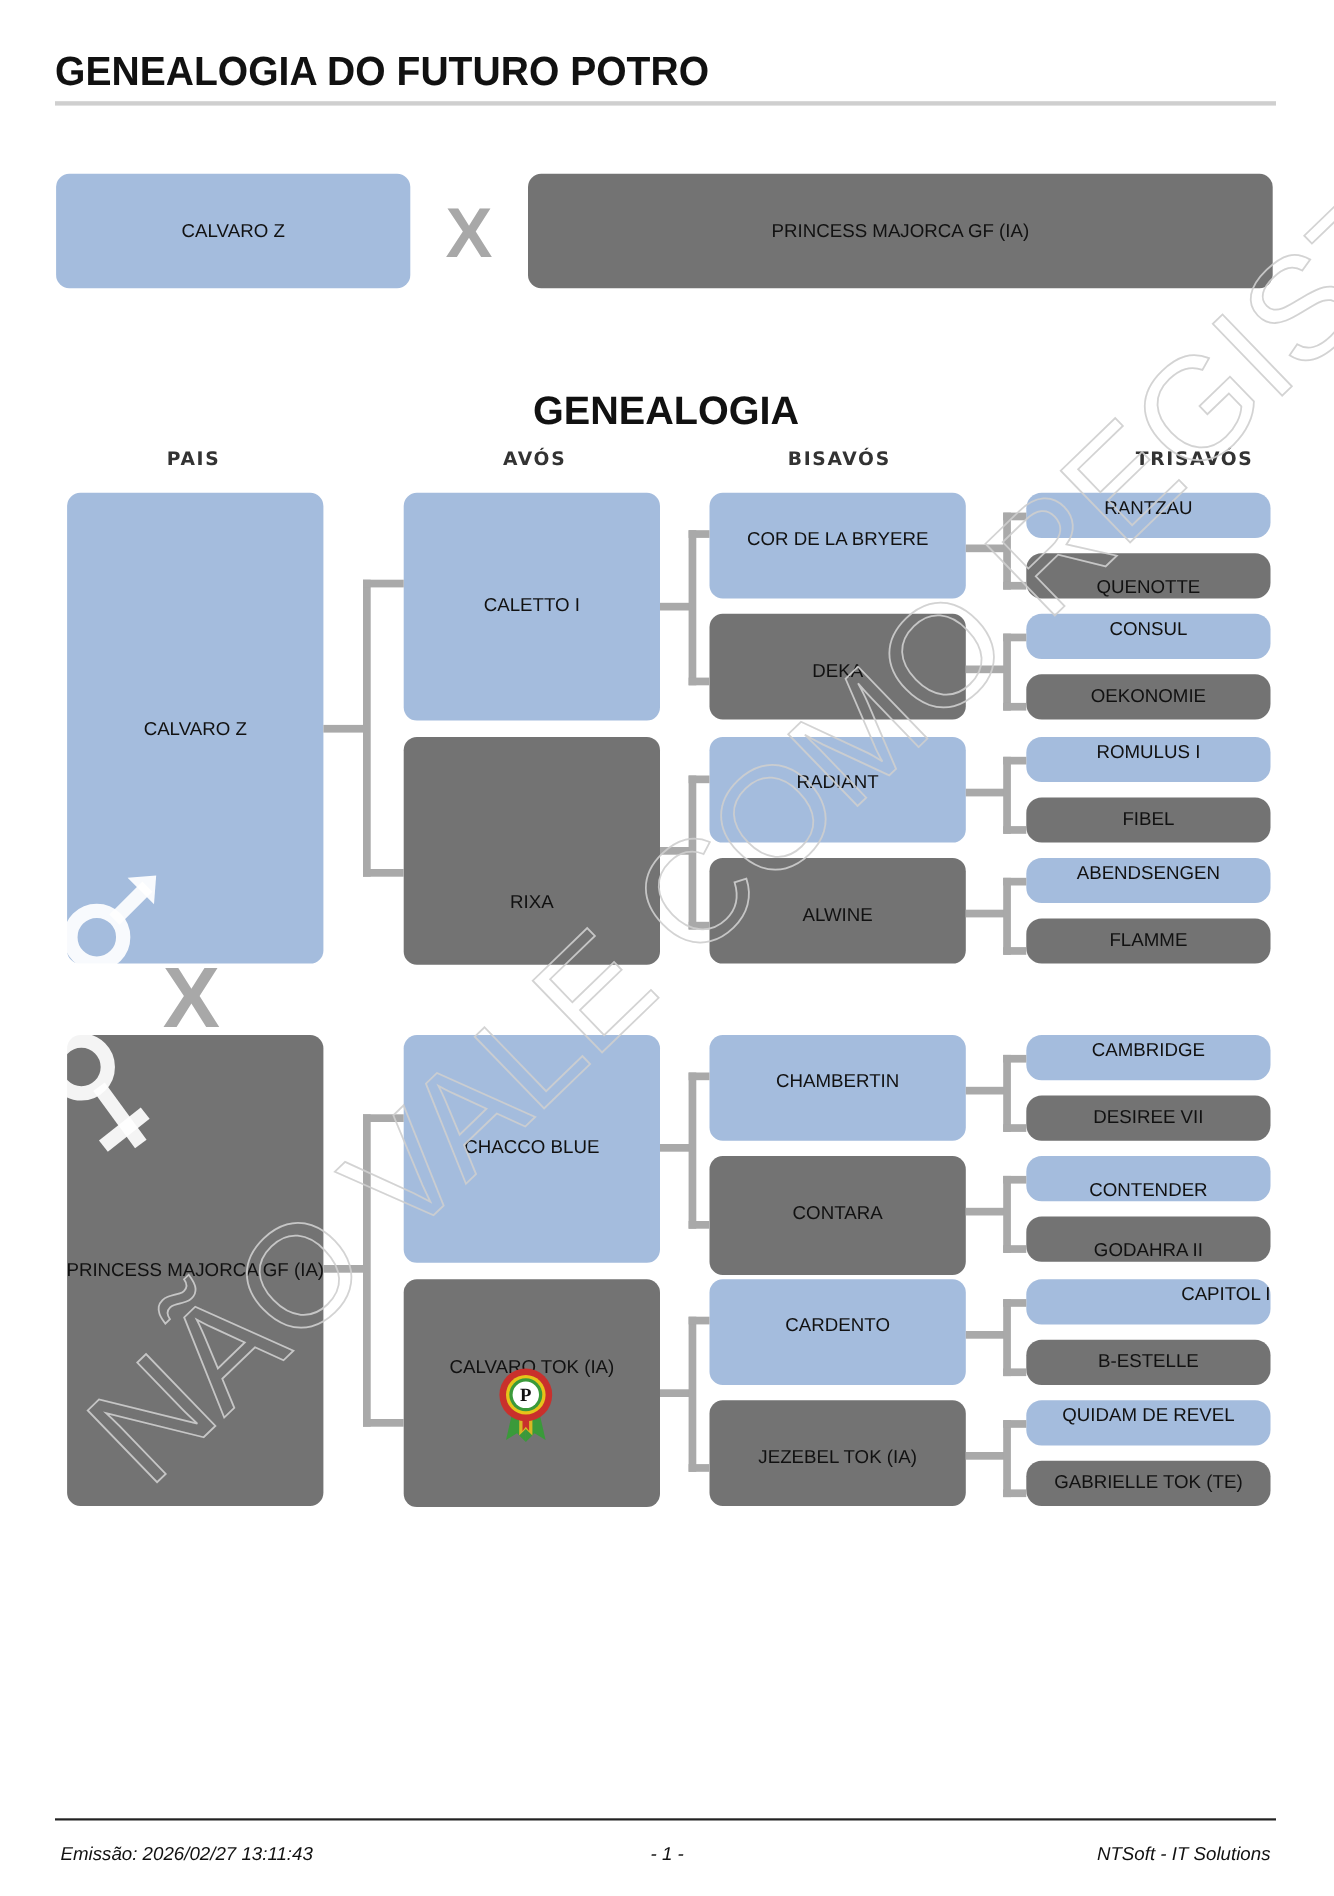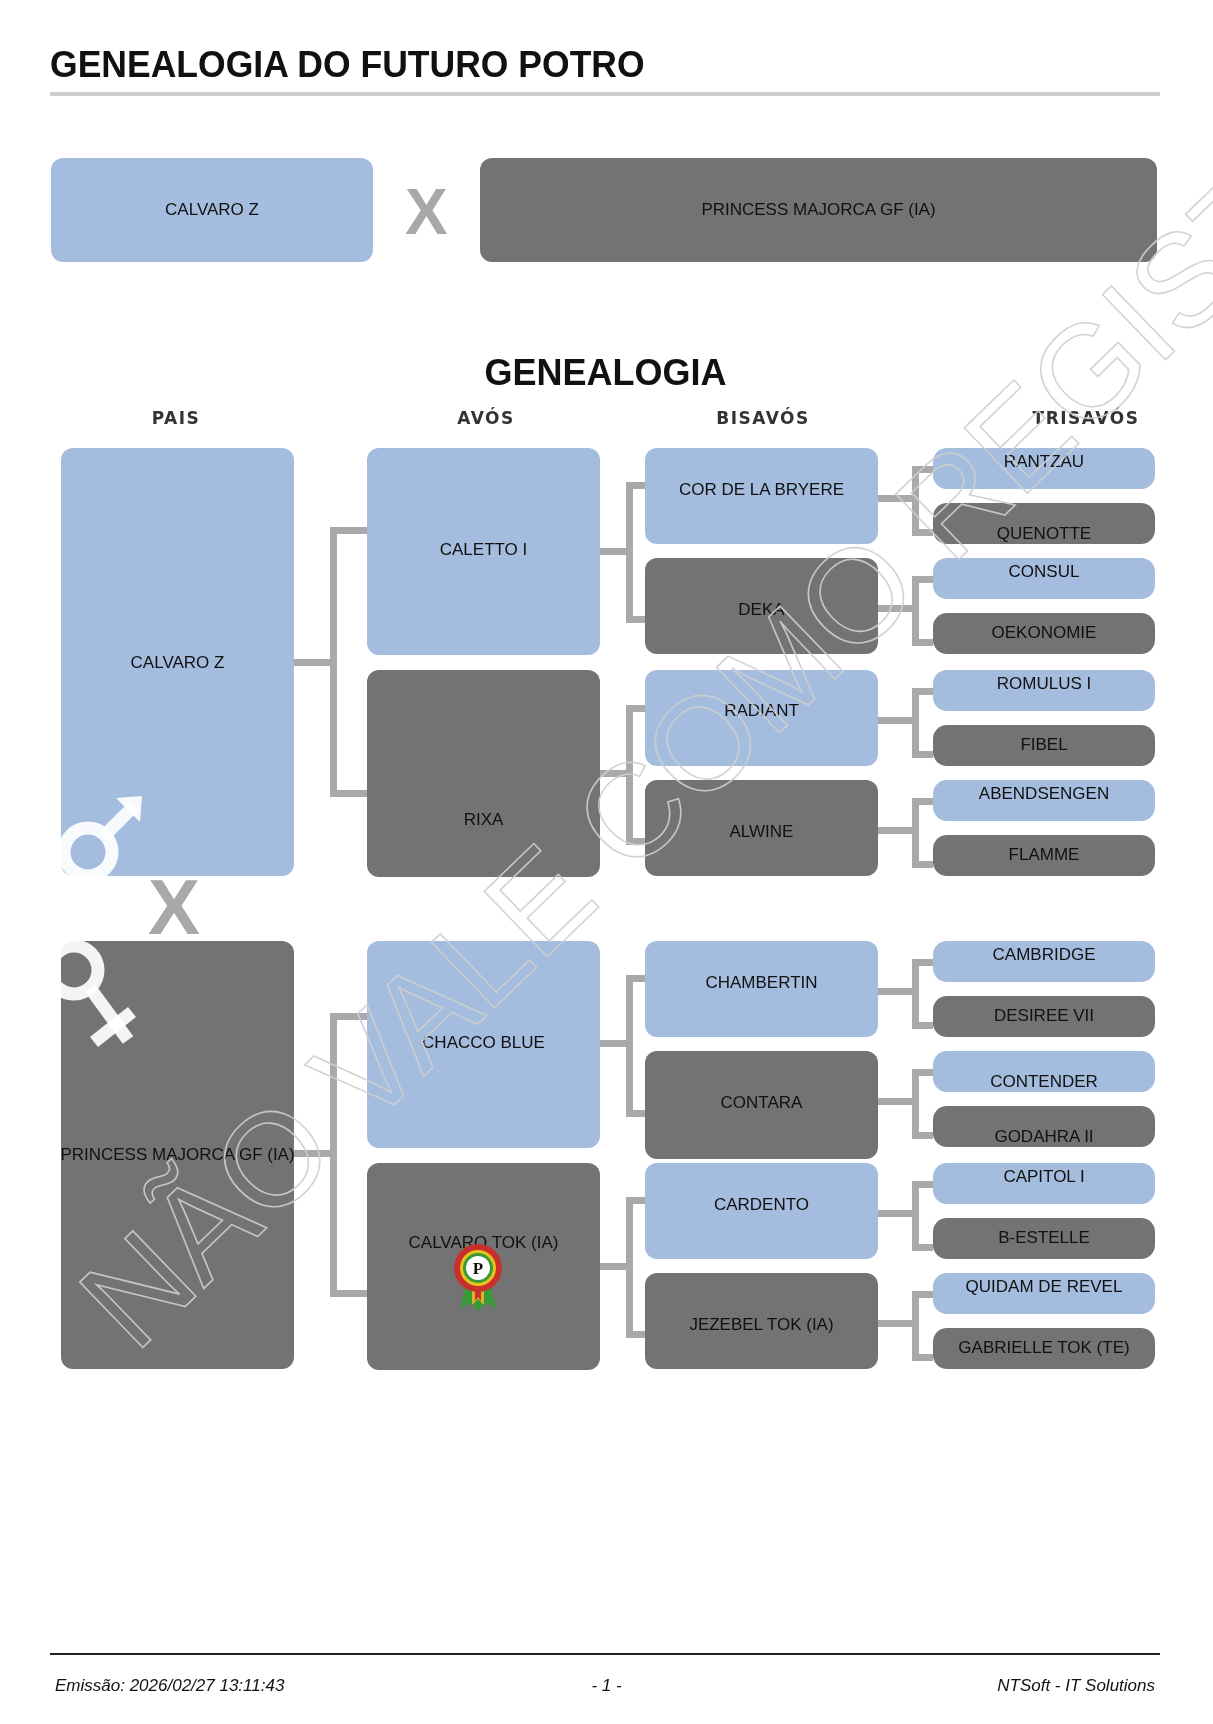--- a/index.html
+++ b/index.html
@@ -114,21 +114,21 @@
     </div>
     <div class="box female" style="left:933px;top:996px;width:222px;height:41px;border-radius:14px;align-items:flex-start;padding-top:10px;">
       <span>DESIREE VII</span>
     </div>
     <div class="box male" style="left:933px;top:1051px;width:222px;height:41px;border-radius:14px;align-items:flex-end;padding-top:4px;">
       <span>CONTENDER</span>
     </div>
     <div class="box female" style="left:933px;top:1106px;width:222px;height:41px;border-radius:14px;align-items:flex-end;padding-top:10px;">
       <span>GODAHRA II</span>
     </div>
-    <div class="box male" style="left:933px;top:1163px;width:222px;height:41px;border-radius:14px;align-items:flex-start;padding-top:4px;">
+    <div class="box male" style="left:933px;top:1163px;width:222px;height:41px;border-radius:14px;align-items:flex-start;padding-top:4px;justify-content:flex-end;">
       <span>CAPITOL I</span>
     </div>
     <div class="box female" style="left:933px;top:1218px;width:222px;height:41px;border-radius:14px;align-items:flex-start;padding-top:10px;">
       <span>B-ESTELLE</span>
     </div>
     <div class="box male" style="left:933px;top:1273px;width:222px;height:41px;border-radius:14px;align-items:flex-start;padding-top:4px;">
       <span>QUIDAM DE REVEL</span>
     </div>
     <div class="box female" style="left:933px;top:1328px;width:222px;height:41px;border-radius:14px;align-items:flex-start;padding-top:10px;">
       <span>GABRIELLE TOK (TE)</span>

